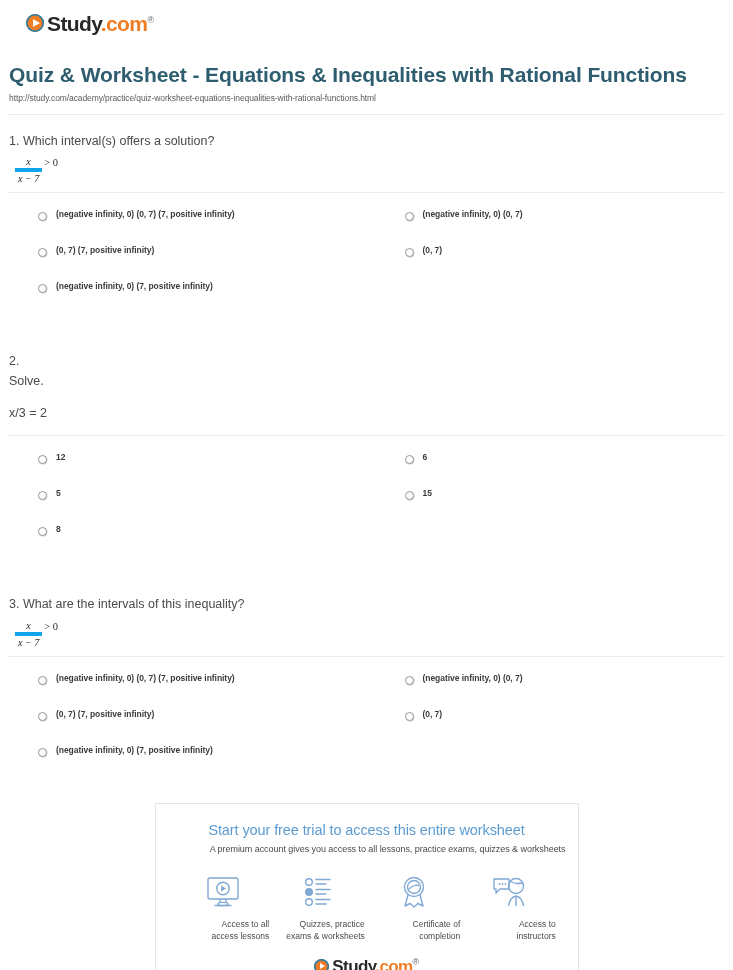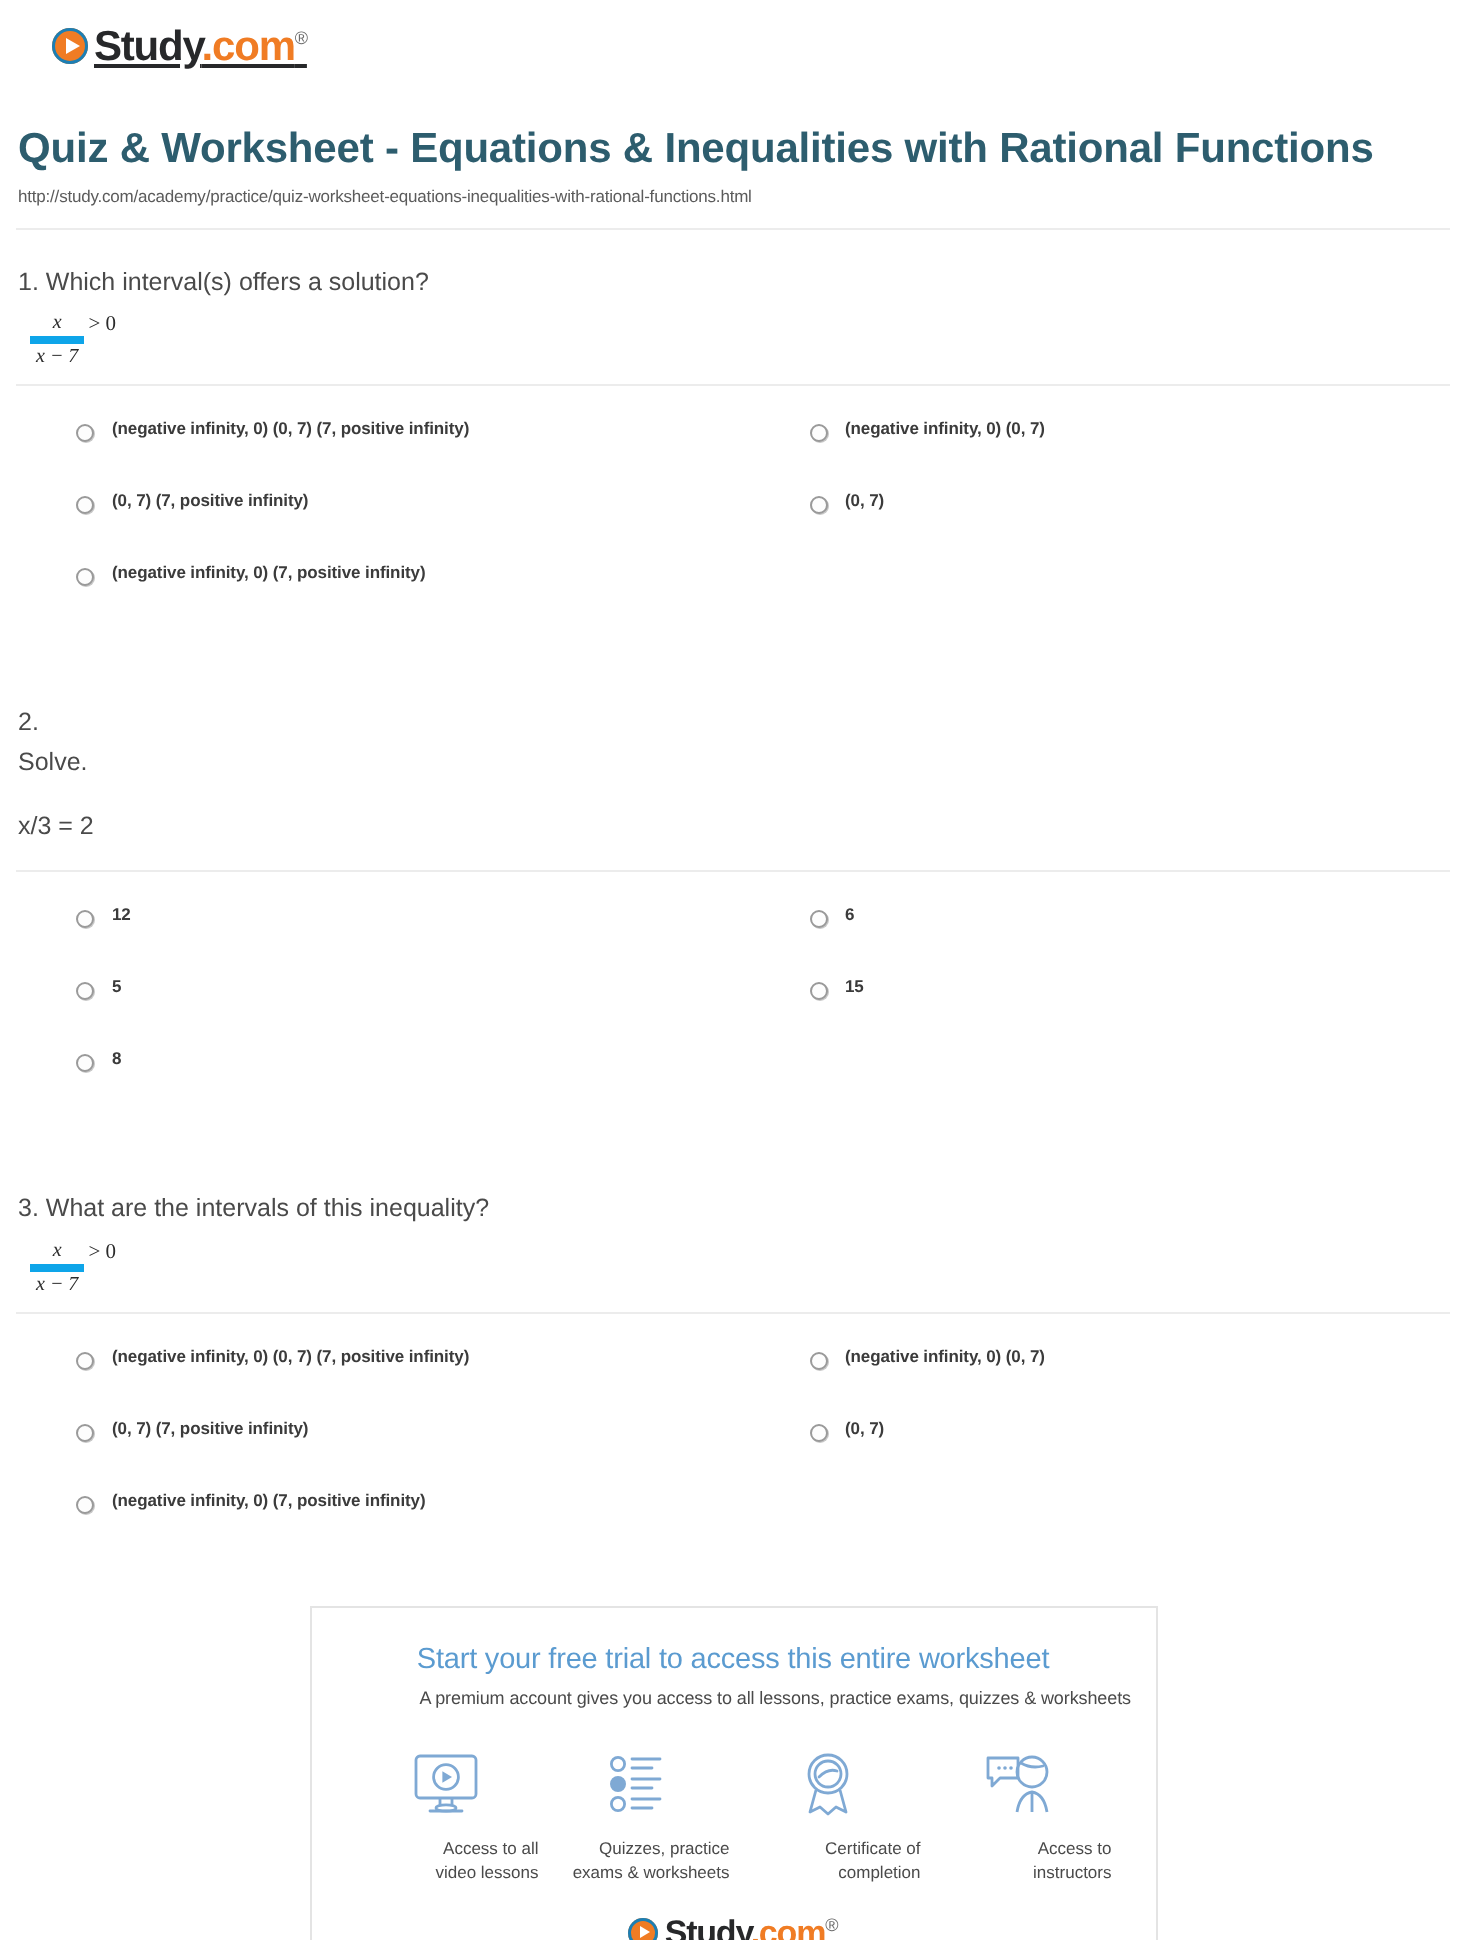--- a/index.html
+++ b/index.html
@@ -23,21 +23,21 @@
     box-shadow:0 0 0 1.5px #1b7fb5 inset;
     margin-right:3px;flex:none;
   }
   .logo-mark::after{
     content:"";position:absolute;left:6.5px;top:4.5px;
     border-style:solid;border-width:4.5px 0 4.5px 7px;
     border-color:transparent transparent transparent #ffffff;
   }
   .logo-text{
     font-size:21px;font-weight:700;letter-spacing:-0.6px;
-    color:#27282a;line-height:1;text-decoration:underline;
+    color:#27282a;line-height:1;
   }
   .logo-text .dot{color:#f07c24;}
   .logo-text .tm{font-size:9px;vertical-align:super;font-weight:400;color:#6b6b6b;}
 
   .title{
     margin:26px 0 0 0;padding:0 30px 0 9px;
     font-size:21px;font-weight:700;line-height:1.28;
     color:#2d5d6e;letter-spacing:-0.1px;
   }
   .url{
@@ -268,21 +268,21 @@
               <rect x="4" y="3" width="30" height="21" rx="2"></rect>
               <circle cx="19" cy="13.5" r="6.2"></circle>
               <path d="M17.2 10.6 L22 13.5 L17.2 16.4 Z" fill="#7fa9d4" stroke="none"></path>
               <path d="M16 24 L16 28 M22 24 L22 28"></path>
               <path d="M11 30.5 h16" stroke-linecap="round"></path>
               <ellipse cx="19" cy="29" rx="5" ry="1.6"></ellipse>
             </svg>
           </div>
           <div class="cap">
             <span>Access to all</span><br>
-            <span>video lessons</span>
+            <span>access lessons</span>
           </div>
         </div>
 
         <div class="feature">
           <div class="ico">
             <svg width="38" height="34" viewBox="0 0 38 34" fill="none" stroke="#7fa9d4" stroke-width="1.4">
               <circle cx="9" cy="7" r="3.3"></circle>
               <circle cx="9" cy="17" r="3.3" fill="#7fa9d4"></circle>
               <circle cx="9" cy="27" r="3.3"></circle>
               <path d="M16 4.5 h14 M16 9 h10" stroke-linecap="round"></path>

